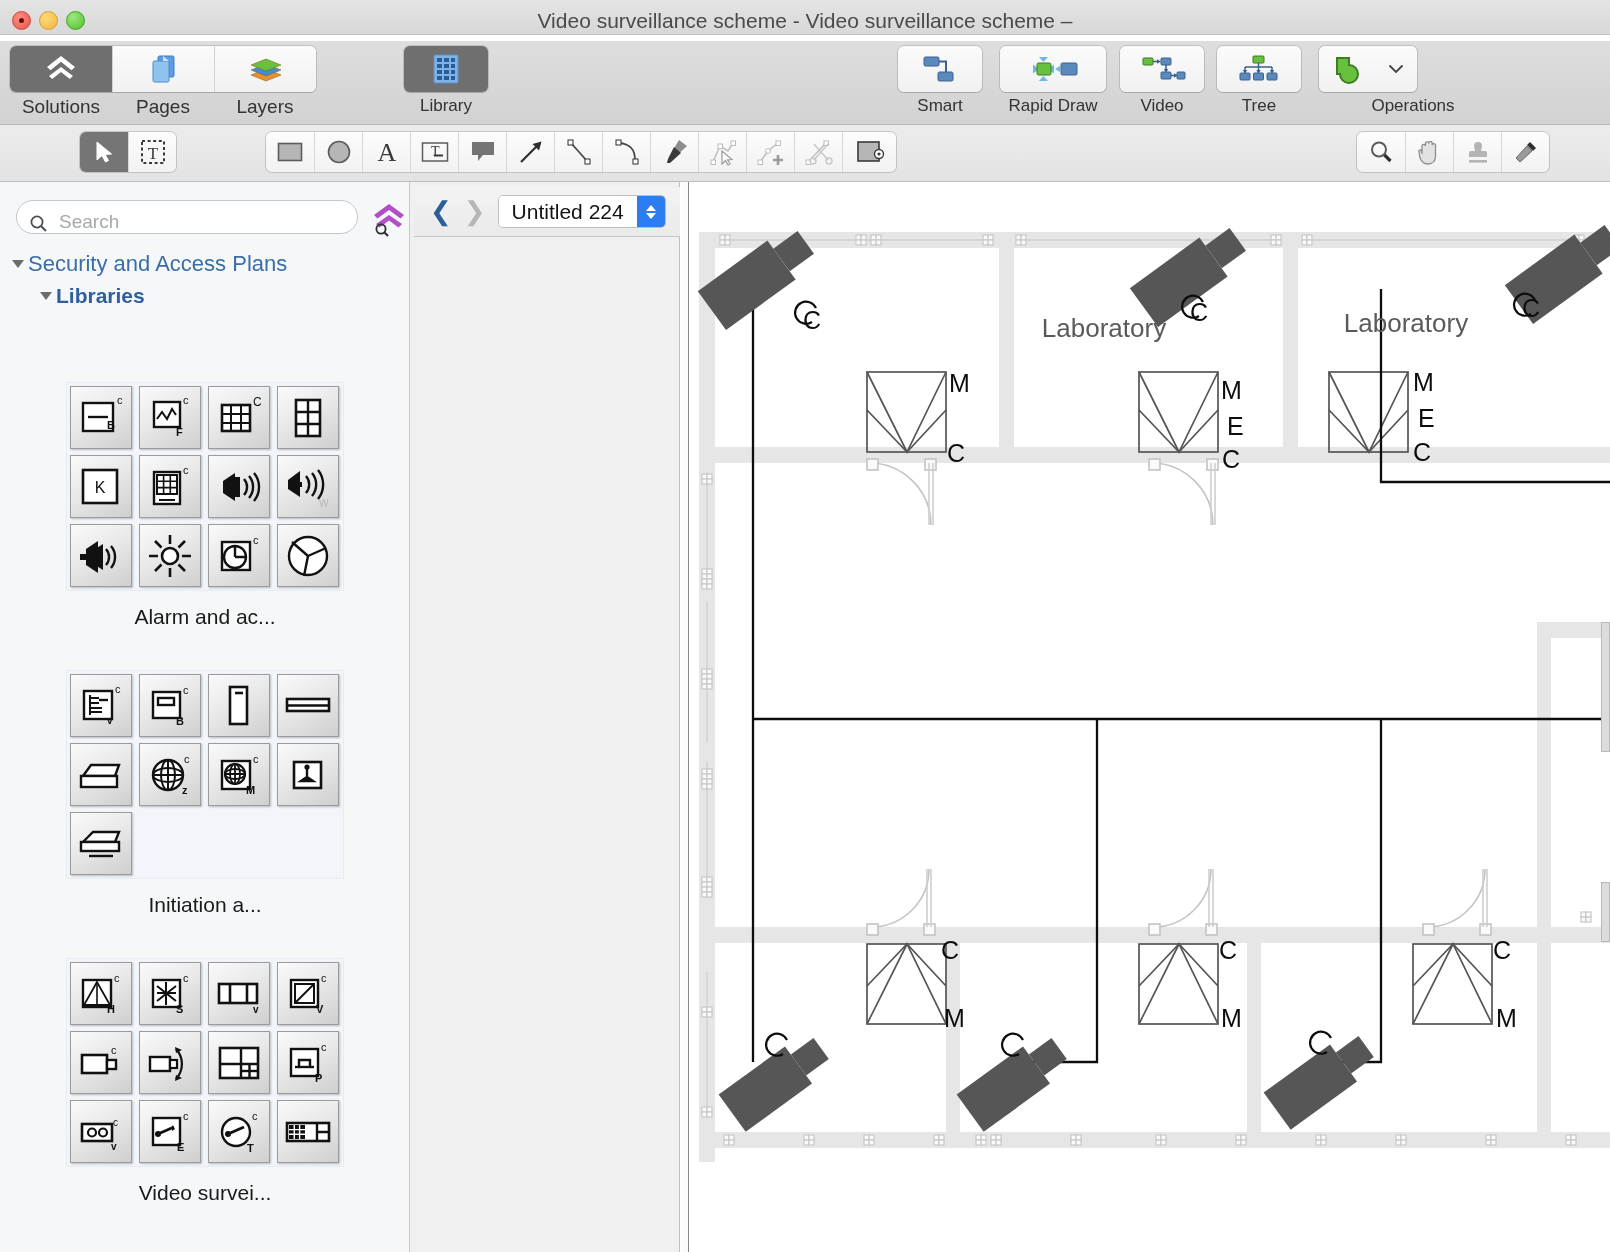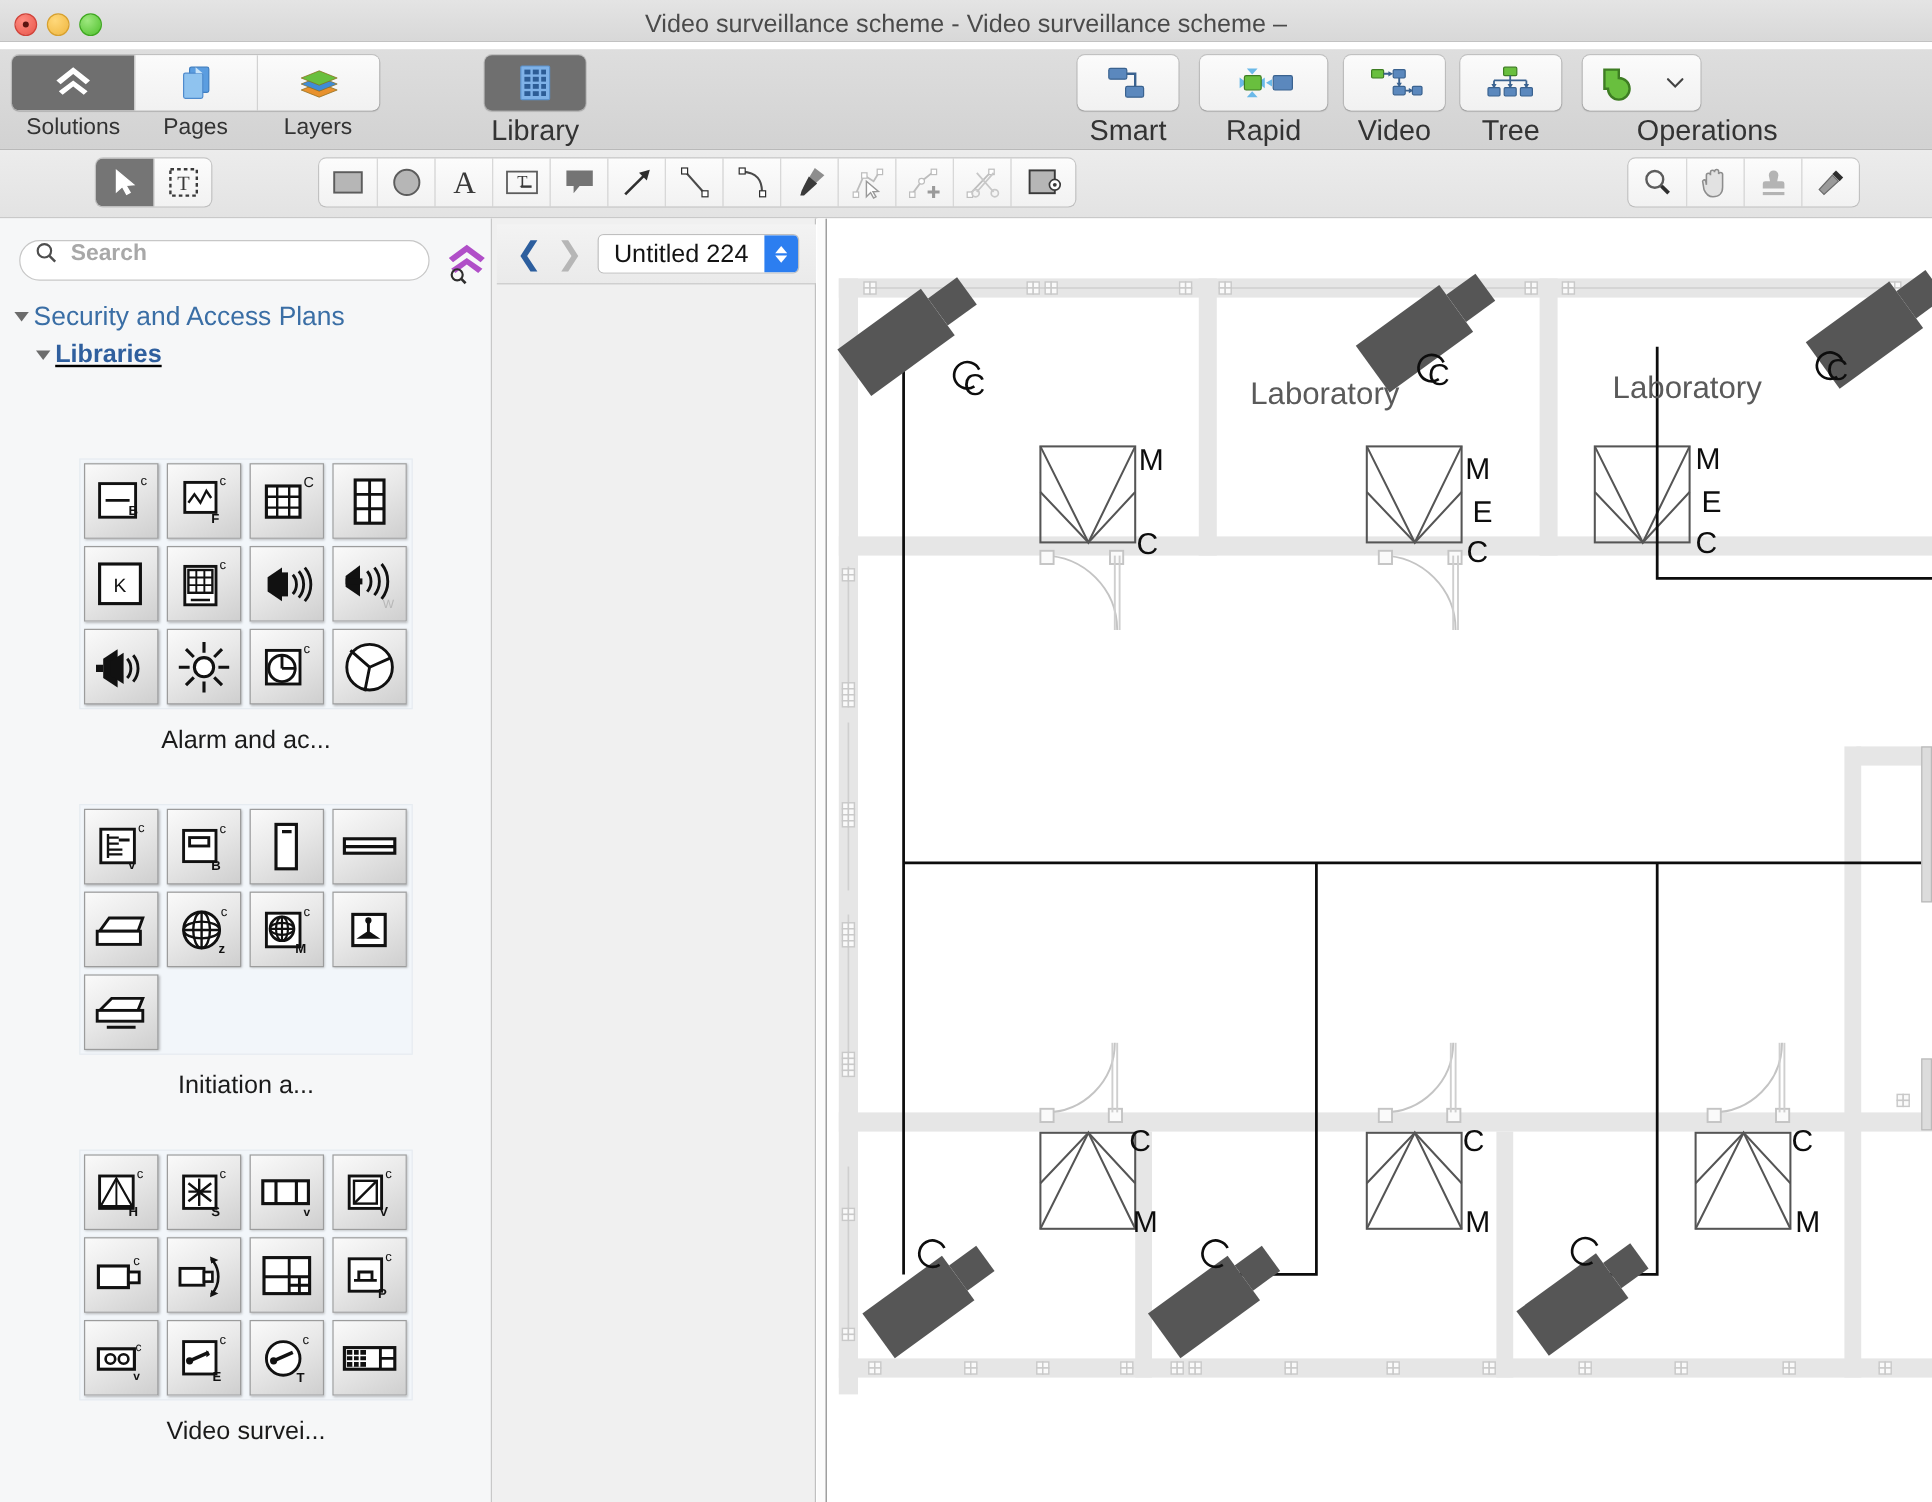--- a/index.html
+++ b/index.html
@@ -54,21 +54,21 @@
   .seglabels{ display:flex; margin-top:4px; }
   .seglabel{ width:102px; text-align:center; font-size:19px; color:#333; }
 
   .soloBtn{
     width:84px; height:46px; border-radius:6px;
     display:flex; align-items:center; justify-content:center;
     box-shadow:0 0 0 1px rgba(0,0,0,0.13), 0 1px 1px rgba(0,0,0,0.10);
   }
   .soloBtn.dark{ background:#6f6f6f; }
   .soloBtn.light{ background:linear-gradient(#fbfbfb,#f1f1f1); }
-  .soloLabel{ text-align:center; font-size:24px; color:#333; margin-top:4px; }
+  .soloLabel{ text-align:center; font-size:17px; color:#333; margin-top:4px; }
 
   
   .toolbar{
     position:absolute; left:0; top:125px; width:1610px; height:57px;
     background:linear-gradient(#ececec,#e3e3e3);
     border-bottom:1px solid #bdbdbd;
   }
   .tgroup{
     position:absolute; top:7px; display:flex; border-radius:6px; overflow:hidden;
     box-shadow:0 0 0 1px rgba(0,0,0,0.16);
@@ -85,32 +85,32 @@
   
   .sidebar{
     position:absolute; left:0; top:182px; width:410px; height:1070px;
     background:#f6f7f8; border-right:1px solid #c8c8c8;
     overflow:hidden;
   }
   .searchrow{ position:absolute; left:16px; top:18px; width:380px; height:34px; }
   .searchfield{
     position:absolute; left:0; top:0; width:342px; height:34px;
     background:#fff; border:1px solid #c7c7c7; border-radius:17px;
-    display:flex; align-items:flex-start; padding-left:12px;font-weight:bold;
+    display:flex; align-items:flex-end; padding-left:12px;
   }
   .search-ph{ font-size:19px; color:#a8a8a8; margin-left:11px; }
   .sb-tree{ position:absolute; left:0; top:66px; width:410px; }
   .tree-row{ display:flex; align-items:center; height:32px; }
   .tri{
     width:0;height:0;border-left:8px solid #6c6c6c;border-top:6px solid transparent;
     border-bottom:6px solid transparent; transform:rotate(90deg);
     margin-right:6px;
   }
   .tree-l1{ padding-left:14px; }
-  .tree-l2{ padding-left:32px;text-decoration:underline; }
+  .tree-l2{ padding-left:42px; }
   .tree-t1{ font-size:22px; color:#3a6ea5; }
   .tree-t2{ font-size:21px; color:#2f5f9e; font-weight:bold; }
 
   .libgroup{ position:absolute; left:66px; }
   .libgrid{
     width:278px; display:grid; grid-template-columns:repeat(4,1fr);
     background:#f2f6fa; border:1px solid #e6ecf1;
   }
   .libcell{
     width:62px; height:63px;

